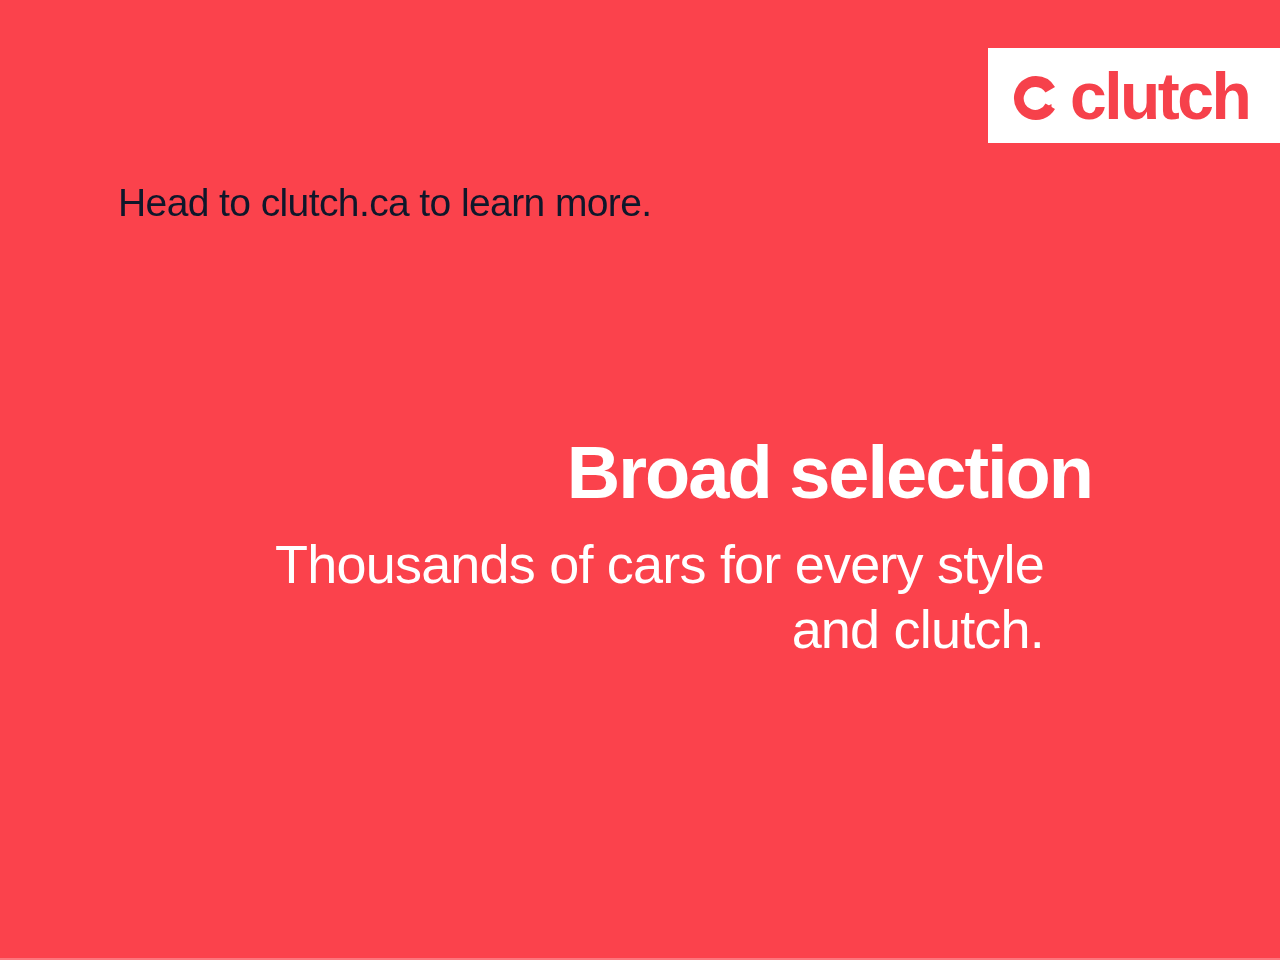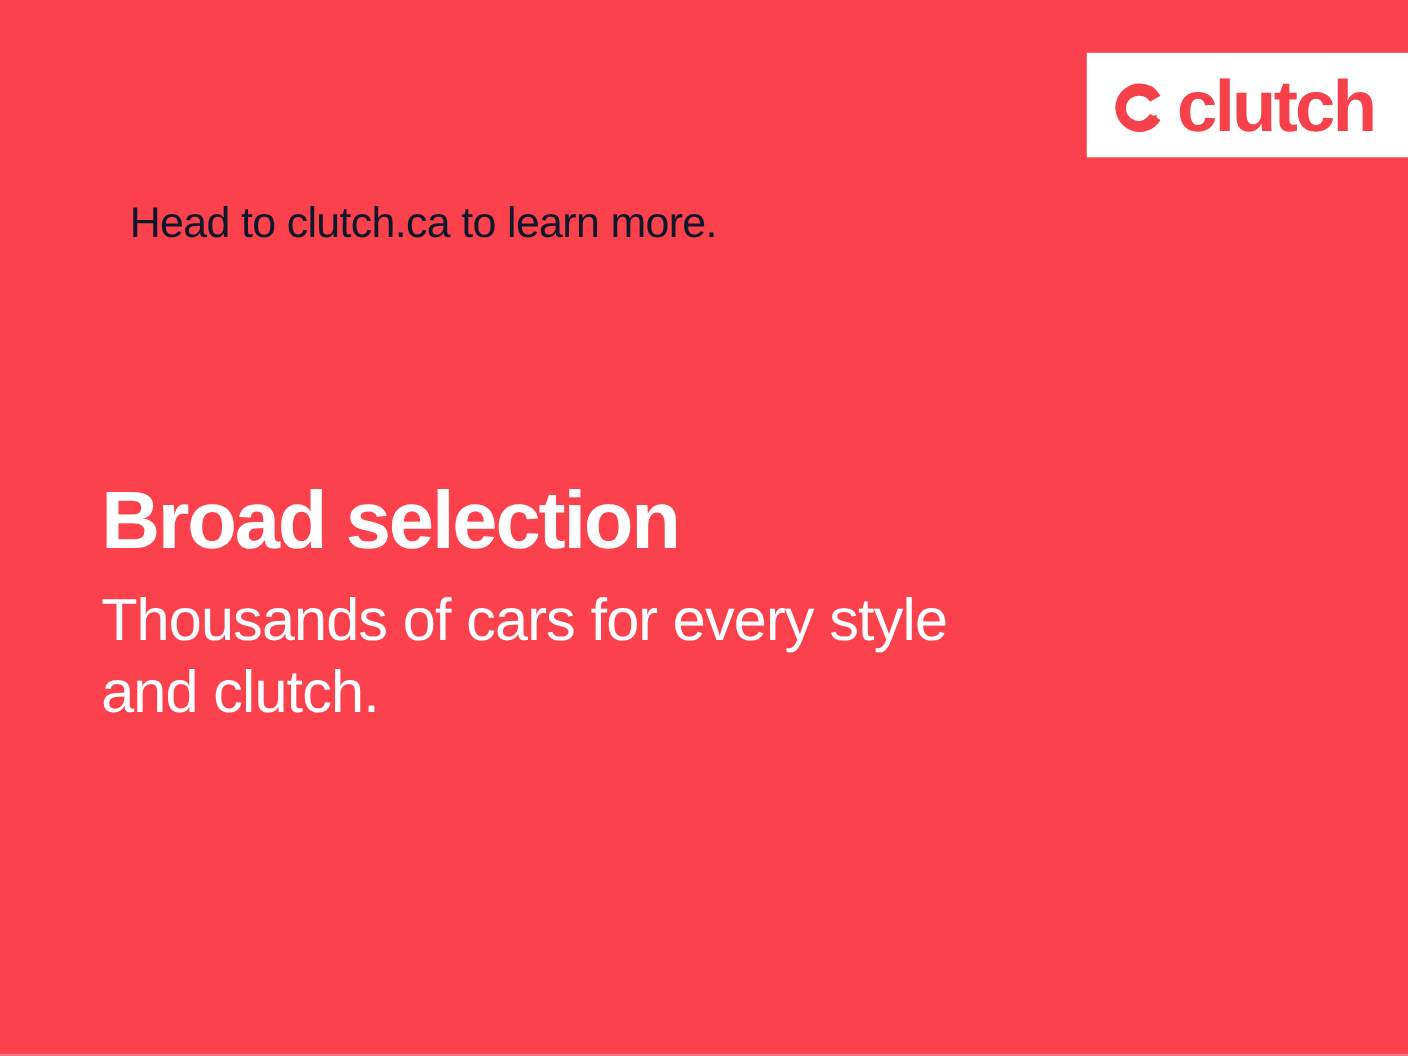--- a/index.html
+++ b/index.html
@@ -74,39 +74,40 @@
     white-space: nowrap;
     margin-left: 26px;
   }
 
   
   .message {
     position: absolute;
     left: 92px;
     top: 436px;
     width: 1000px;
+    text-align: right;
   }
 
   .headline {
     font-size: 74px;
     font-weight: 700;
     letter-spacing: -2px;
     color: #FFFFFF;
     line-height: 1.0;
     margin: 0 0 22px 0;
     white-space: nowrap;
   }
 
   .subhead {
     font-size: 54px;
     font-weight: 400;
     letter-spacing: -0.8px;
     color: #FFFFFF;
     line-height: 1.2;
-    margin: 0;
+    margin: 12px;
     max-width: 940px;
   }
   .subhead .sub-line {
     display: block;
   }
 
   
   .bottom-hairline {
     position: absolute;
     left: 0;

